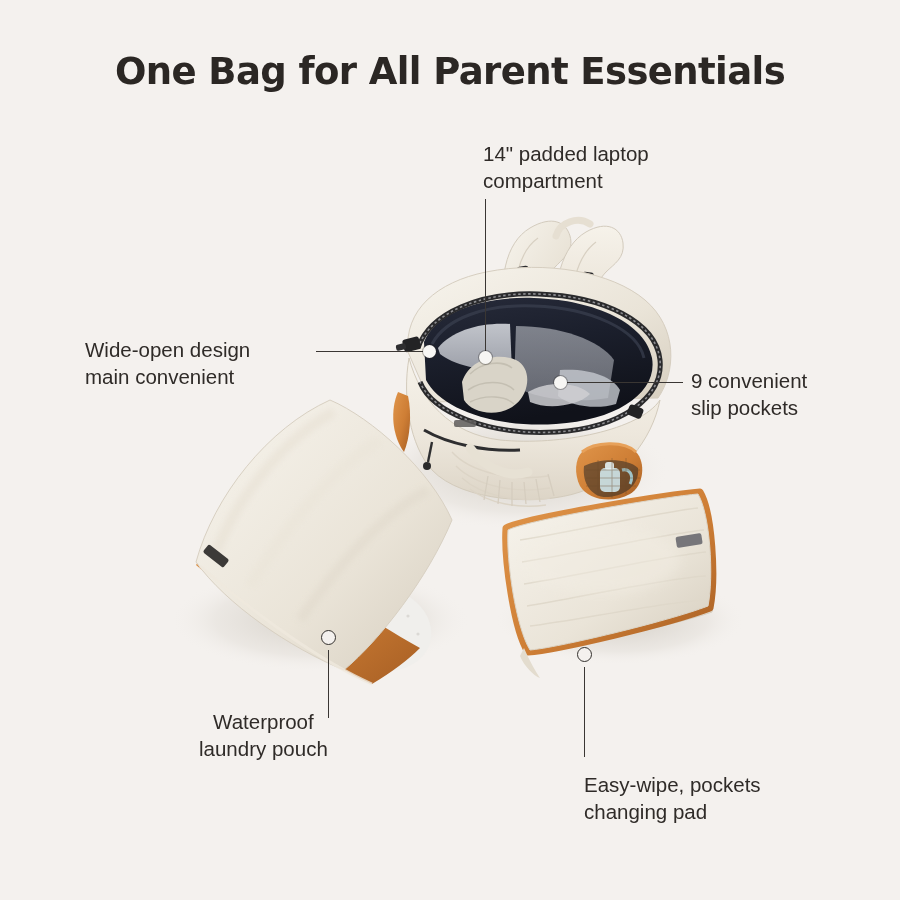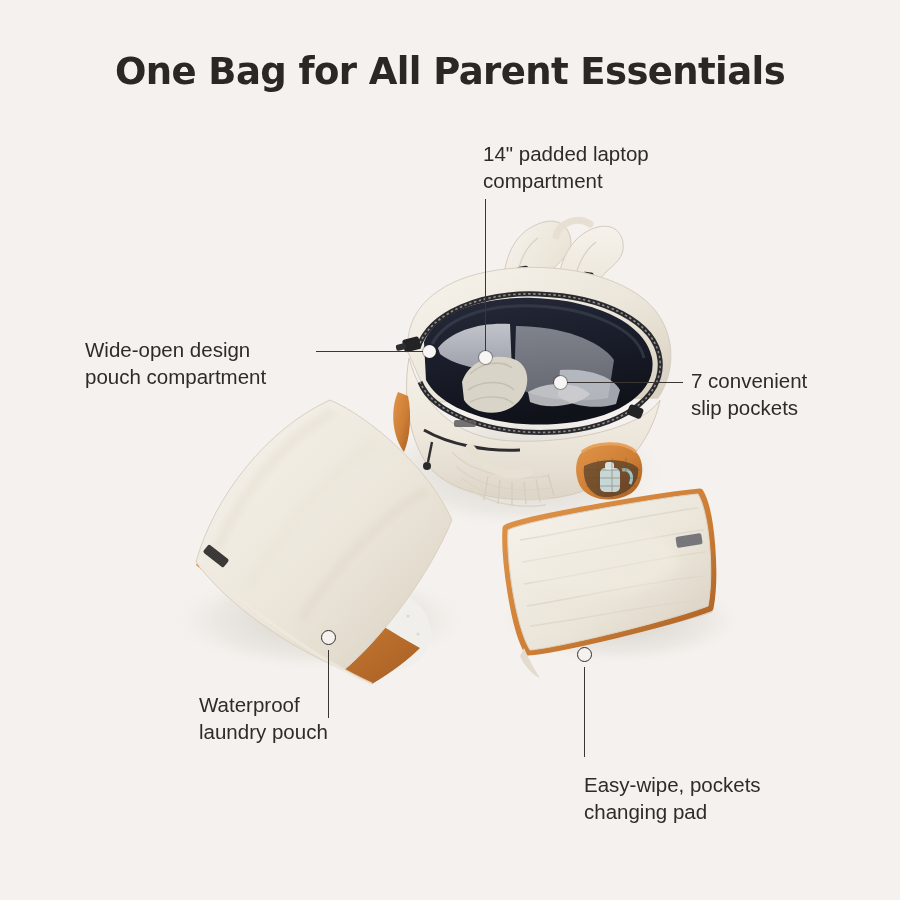--- a/index.html
+++ b/index.html
@@ -261,30 +261,30 @@
   </svg>
 
   <div class="leader v" style="left:485px;top:199px;height:158px;"></div>
   <div class="dot-solid" style="left:478.5px;top:350.5px;"></div>
   <div class="callout" style="left:483px;top:140px;">14" padded laptop
 compartment</div>
 
   <div class="leader h" style="left:316px;top:351px;width:113px;"></div>
   <div class="dot-solid" style="left:422.5px;top:344.5px;"></div>
   <div class="callout" style="left:85px;top:336px;">Wide-open design
-pouch compartment</div>
+main convenient</div>
 
   <div class="leader h" style="left:567px;top:382px;width:116px;"></div>
   <div class="dot-solid" style="left:553.5px;top:375.5px;"></div>
-  <div class="callout" style="left:691px;top:367px;">7 convenient
+  <div class="callout" style="left:691px;top:367px;">9 convenient
 slip pockets</div>
 
   <div class="leader v" style="left:328px;top:650px;height:68px;"></div>
   <div class="dot-ring" style="left:321px;top:630px;"></div>
-  <div class="callout" style="left:199px;top:691px;">Waterproof
+  <div class="callout" style="left:199px;top:708px;text-align:center;">Waterproof
 laundry pouch</div>
 
   <div class="leader v" style="left:584px;top:667px;height:90px;"></div>
   <div class="dot-ring" style="left:577px;top:647px;"></div>
   <div class="callout" style="left:584px;top:771px;">Easy-wipe, pockets
 changing pad</div>
 
 </div>
 
 </body></html>

